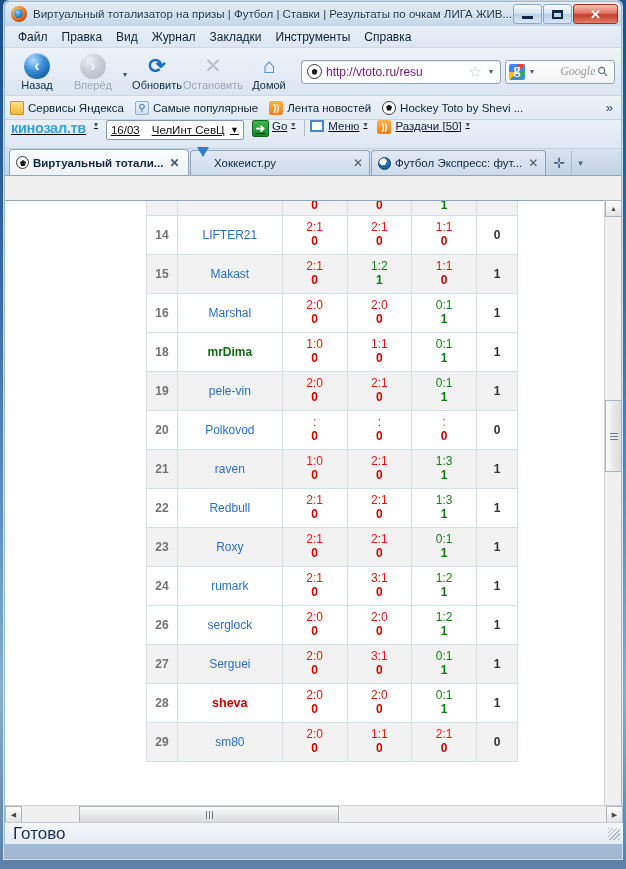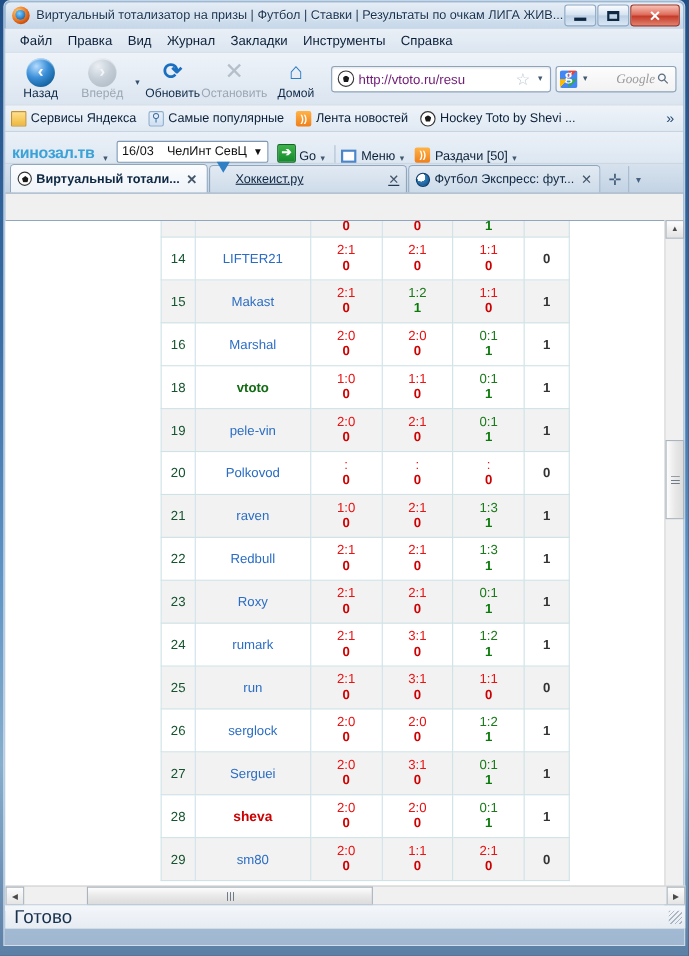--- a/index.html
+++ b/index.html
@@ -152,22 +152,23 @@
              color:#3d6d9e; font-size:10px; text-align:center; line-height:12px; }
   .ico-rss { background: linear-gradient(180deg,#ffb347,#ef7f1a); border-radius:2px; color:#fff;
              font-size:9px; text-align:center; line-height:14px; font-weight:bold; }
   .ico-ball { border-radius: 50%; background:#fff; border:1px solid #333; position:relative; }
   .ico-ball:before{content:""; position:absolute; left:3px; top:3px; width:6px; height:6px; background:#1a1a1a;
      clip-path: polygon(50% 0,100% 38%,81% 100%,19% 100%,0 38%);}
   #bm-overflow { margin-left: auto; font-size: 13px; color: #2b4d72; padding-right: 3px; }
   
   #kinozal {
     height: 29px; background: linear-gradient(180deg,#eaf0f7,#dde7f2);
-    display: flex; align-items: flex-end; padding: 0 6px;
+    display: flex; align-items: flex-start; padding: 0 6px;
     border-bottom: 1px solid #c6d3e0;
+    text-decoration: underline;
   }
   #kz-logo { font-size: 14.5px; font-weight: bold; color: #3ba2d8; letter-spacing:-0.3px; margin-right: 4px; }
   #kz-select {
     height: 20px; min-width: 138px; background: #fff; border: 1px solid #7e99b4; border-radius: 2px;
     display: flex; align-items: center; padding: 0 4px; font-size: 11.5px; color: #111; margin-left: 4px;
   }
   #kz-select .sel-date { margin-right: 12px; }
   #kz-select .sel-caret { margin-left: auto; font-size: 9px; }
   .kz-go {
     width: 17px; height: 17px; margin-left: 8px; margin-right: 3px; flex:none;
@@ -214,21 +215,21 @@
   table.standings {
     position: absolute; left: 141px; top: -6px;
     border-collapse: collapse; font-size: 12px;
     width: 372px;
   }
   table.standings td {
     border: 1px solid #cfe2e6; padding: 0; height: 39px; text-align: center; vertical-align: middle;
   }
   tr.odd td { background: #f2f2f2; }
   tr.even td { background: #ffffff; }
-  td.c-rank { width: 31px; color: #14532d; font-size: 12px; }
+  td.c-rank { width: 31px; color: #737373; font-size: 12px; font-weight: bold; }
   td.c-name { width: 105px; }
   td.c-pred { width: 65px; line-height: 1.15; }
   td.c-pts  { width: 41px; font-weight: bold; color: #333; font-size: 12px; }
   .nm-link { color: #2b6dc4; font-size: 12px; }
   .nm-green { color: #136b13; font-weight: bold; font-size: 12px; }
   .nm-red { color: #cc0000; font-weight: bold; font-size: 12.5px; }
   .sc { font-size: 12px; display: block; }
   .sc-red { color: #e81313; }
   .sc-green { color: #1a7a1a; }
   .pt { font-size: 12px; font-weight: bold; display: block; }
@@ -388,21 +389,21 @@
      <div class="kz-label">Раздачи [50]</div>
      <div class="drop-caret">▾</div>
    </div>
 
    <div id="tabstrip">
      <div class="tab active" style="width:185px;">
        <span class="tab-ico ico-ball"></span>
        <span class="tlabel">Виртуальный тотали...</span>
        <span class="tclose">✕</span>
      </div>
-     <div class="tab" style="width:188px;text-decoration:underline;">
+     <div class="tab" style="width:188px;">
        <span class="tab-ico"><i class="ico-tri"></i></span>
        <span class="tlabel" style="flex:1">Хоккеист.ру</span>
        <span class="tclose">✕</span>
      </div>
      <div class="tab" style="width:175px;">
        <span class="tab-ico ico-foot"></span>
        <span class="tlabel">Футбол Экспресс: фут...</span>
        <span class="tclose">✕</span>
      </div>
      <div class="tab-new">✛</div>
@@ -476,21 +477,21 @@
                   <span class="pt pt-red">0</span>
                 </td>
                 <td class="c-pred">
                   <span class="sc sc-green">0:1</span>
                   <span class="pt pt-green">1</span>
                 </td>
                 <td class="c-pts">1</td>
               </tr>
               <tr class="even">
                 <td class="c-rank">18</td>
-                <td class="c-name"><span class="nm-green">vtoto</span></td>
+                <td class="c-name"><span class="nm-green">mrDima</span></td>
                 <td class="c-pred">
                   <span class="sc sc-red">1:0</span>
                   <span class="pt pt-red">0</span>
                 </td>
                 <td class="c-pred">
                   <span class="sc sc-red">1:1</span>
                   <span class="pt pt-red">0</span>
                 </td>
                 <td class="c-pred">
                   <span class="sc sc-green">0:1</span>
@@ -592,37 +593,20 @@
                 </td>
                 <td class="c-pred">
                   <span class="sc sc-red">3:1</span>
                   <span class="pt pt-red">0</span>
                 </td>
                 <td class="c-pred">
                   <span class="sc sc-green">1:2</span>
                   <span class="pt pt-green">1</span>
                 </td>
                 <td class="c-pts">1</td>
-              </tr>
-              <tr class="odd">
-                <td class="c-rank">25</td>
-                <td class="c-name"><span class="nm-link">run</span></td>
-                <td class="c-pred">
-                  <span class="sc sc-red">2:1</span>
-                  <span class="pt pt-red">0</span>
-                </td>
-                <td class="c-pred">
-                  <span class="sc sc-red">3:1</span>
-                  <span class="pt pt-red">0</span>
-                </td>
-                <td class="c-pred">
-                  <span class="sc sc-red">1:1</span>
-                  <span class="pt pt-red">0</span>
-                </td>
-                <td class="c-pts">0</td>
               </tr>
               <tr class="even">
                 <td class="c-rank">26</td>
                 <td class="c-name"><span class="nm-link">serglock</span></td>
                 <td class="c-pred">
                   <span class="sc sc-red">2:0</span>
                   <span class="pt pt-red">0</span>
                 </td>
                 <td class="c-pred">
                   <span class="sc sc-red">2:0</span>

